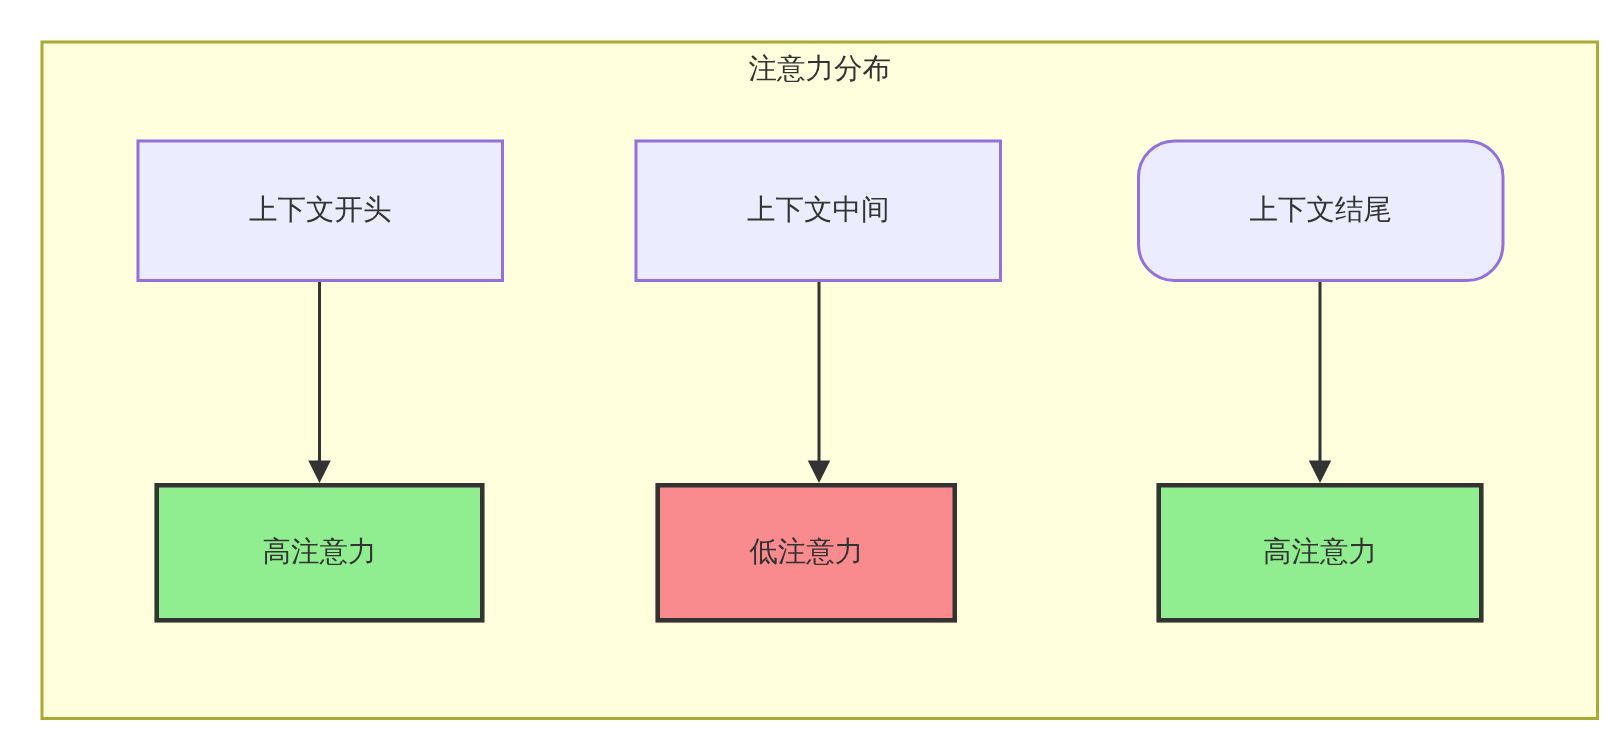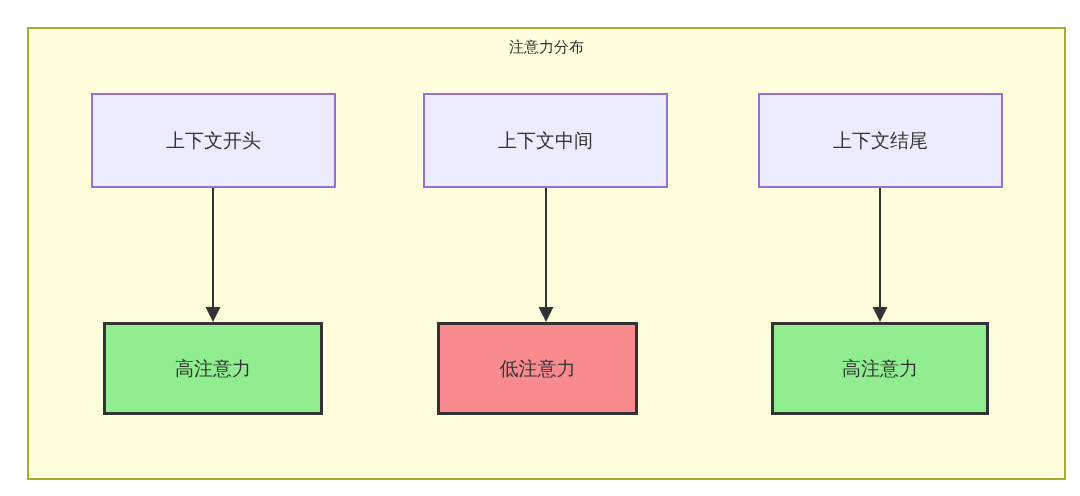--- a/index.html
+++ b/index.html
@@ -32,21 +32,21 @@
     left:27px; top:27px;
     width:1039px; height:453px;
     background:var(--cluster-fill);
     border:2px solid var(--cluster-border);
   }
   .cluster-title{
     position:absolute;
     left:27px; top:34px;
     width:1039px;
     text-align:center;
-    font-size:15px;
+    font-size:19px;
     line-height:26px;
     color:var(--text);
   }
   .node{
     position:absolute;
     display:flex;
     align-items:center;
     justify-content:center;
     text-align:center;
     font-size:19px;
@@ -61,21 +61,21 @@
   }
   .node.result{
     border:3.5px solid var(--result-border);
     width:220px; height:93px;
     top:322px;
   }
   .node.result.high{ background:var(--high-fill); }
   .node.result.low{ background:var(--low-fill); }
   #ctx-start{ left:91px; }
   #ctx-middle{ left:423px; }
-  #ctx-end{ left:758px; }
+  #ctx-end{ left:758px;border-radius:25px; }
   #res-high-1{ left:103px; }
   #res-low{ left:437px; width:201px; }
   #res-high-2{ left:771px; width:218px; }
   .arrow{
     position:absolute;
     top:188px;
     width:18px;
     height:134px;
   }
   #arrow-1{ left:204px; }

